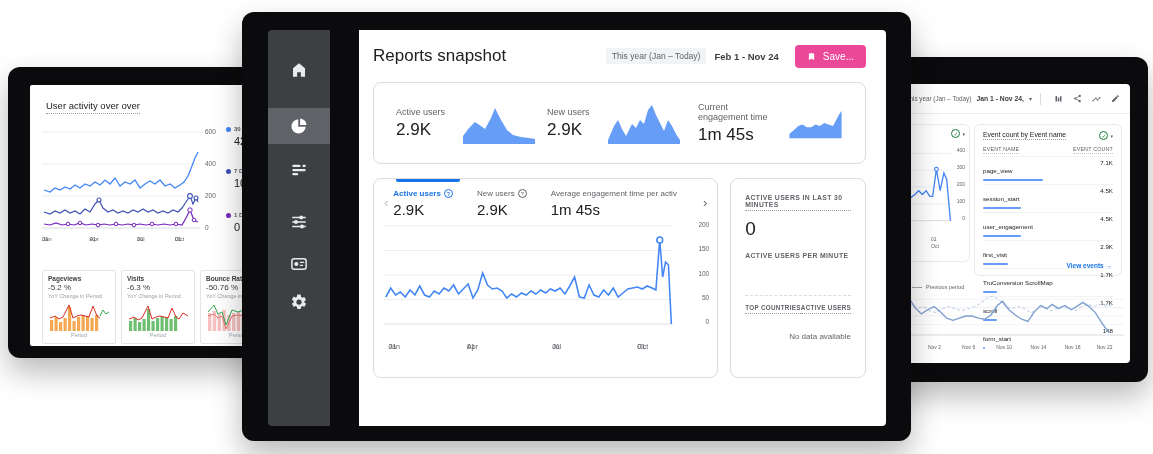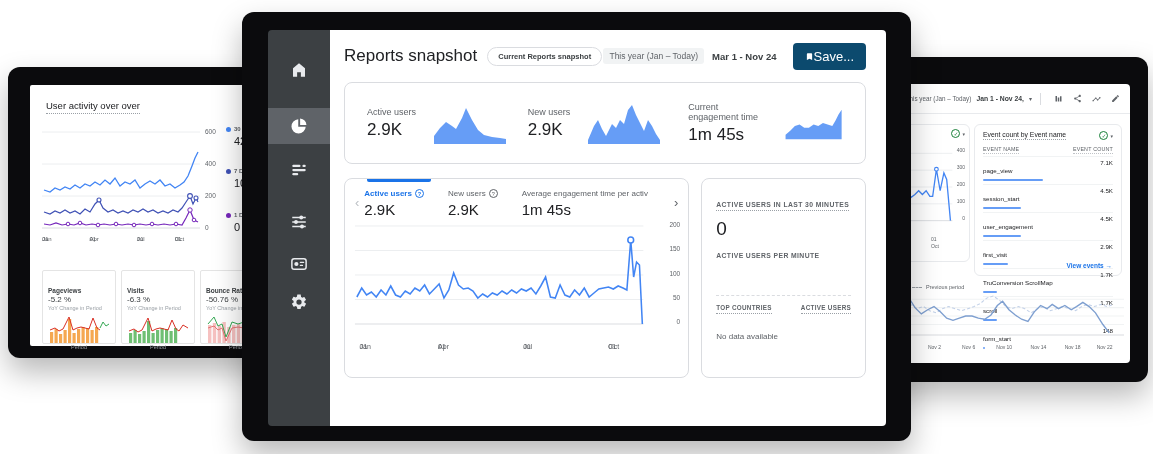--- a/index.html
+++ b/index.html
@@ -21,44 +21,44 @@
   .la-xticks { position:relative; height:16px; font-size:6px; color:#5f6368; }
   .la-xticks span { position:absolute; top:0; text-align:left; line-height:1.3; white-space:pre-line; }
   .la-yticks { width:24px; position:relative; font-size:6.5px; color:#5f6368; }
   .la-yticks span { position:absolute; left:5px; }
   .la-legend { width:52px; position:relative; }
   .lg-item { position:absolute; left:2px; }
   .lg-top { display:flex; align-items:center; gap:3px; font-size:6px; color:#5f6368; font-weight:bold; }
   .lg-dot { width:5px; height:5px; border-radius:50%; }
   .lg-val { font-size:11px; color:#202124; margin:3px 0 0 8px; }
   .la-minis { position:absolute; left:12px; top:185px; right:12px; display:flex; gap:5px; }
-  .mini { flex:1; border:1px solid #e4e4e4; border-radius:2px; padding:16px 5px 2px; height:74px; background:#fff; }
+  .mini { flex:1; border:1px solid #e4e4e4; border-radius:2px; padding:4px 5px 2px; height:74px; background:#fff; }
   .mini-title { font-size:6.5px; font-weight:bold; color:#3c4043; }
   .mini-change { font-size:8px; color:#3c4043; margin-top:1px; }
   .mini-sub { font-size:5.5px; color:#9aa0a6; margin-top:1px; }
   .mini svg { display:block; margin-top:2px; }
   .mini-period { font-size:5.5px; color:#9aa0a6; text-align:center; margin-top:1px; }
 
   
   .center-content { position:absolute; left:268px; top:30px; width:618px; height:396px; z-index:4; display:flex; border-radius:4px; overflow:hidden; }
   .sidebar { flex:0 0 62px; background:#3c4043; padding-top:22px; display:flex; flex-direction:column; align-items:center; }
   .sb-item { width:62px; height:36px; display:flex; align-items:center; justify-content:center; cursor:pointer; }
   .sb-item svg { fill:#e8eaed; }
   .sb-item.active { background:#5f6368; }
   .sb-item.active svg { fill:#fff; }
   .sb-1{margin-bottom:20px;} .sb-2{margin-bottom:8px;} .sb-3{margin-bottom:16px;} .sb-4{margin-bottom:6px;} .sb-5{margin-bottom:2px;}
-  .main { flex:1; background:#fff; padding:0 20px 0 14px; position:relative; }
+  .main { flex:1; background:#fff; padding:0 20px 0 14px; position:relative;margin-left:29px; }
   .hdr { display:flex; align-items:center; justify-content:space-between; height:52px; }
   .hdr-left { display:flex; align-items:center; gap:10px; }
   .hdr-title { font-size:17px; color:#202124; }
   .hdr-pill { border:1px solid #dadce0; border-radius:14px; padding:4px 10px; font-size:7.5px; font-weight:bold; color:#3c4043; cursor:pointer; }
   .hdr-right { display:flex; align-items:center; gap:8px; }
   .date-chip { background:#f1f3f4; border-radius:3px; padding:3px 6px; font-size:8.5px; color:#5f6368; cursor:pointer; }
   .date-range { font-size:9.5px; font-weight:bold; color:#3c4043; cursor:pointer; }
-  .save-btn { background:#0c4a6e; color:#fff; border:none; border-radius:4px; padding:6px 12px; font-size:13px; display:flex; align-items:center; gap:0; margin-left:8px; cursor:pointer; font-family:inherit; }
+  .save-btn { background:#ec4899; color:#fff; border:none; border-radius:4px; padding:6px 12px; font-size:10px; display:flex; align-items:center; gap:7px; margin-left:8px; cursor:pointer; font-family:inherit; }
   .metrics-card { border:1px solid #dadce0; border-radius:8px; height:82px; display:flex; align-items:center; padding:0 22px; gap:6px; background:#fff; }
   .metric { flex:1; display:flex; align-items:center; gap:16px; }
   .m-label { font-size:9px; color:#5f6368; }
   .m-value { font-size:17px; color:#202124; margin-top:3px; }
   .row2 { display:flex; gap:12px; margin-top:14px; }
   .trend-card { position:relative; flex:1 1 66%; border:1px solid #dadce0; border-radius:8px; height:200px; padding:0 8px; background:#fff; }
   .tab-indicator { position:absolute; top:0; left:22px; width:64px; height:3px; background:#1a73e8; border-radius:0 0 2px 2px; }
   .tabs { display:flex; align-items:flex-start; padding-top:10px; }
   .chv { color:#bdc1c6; font-size:13px; padding:6px 5px 0 2px; cursor:pointer; }
   .chv.right { color:#5f6368; margin-left:auto; padding-right:2px; }
@@ -72,21 +72,21 @@
   .ytick { position:absolute; font-size:6.5px; color:#5f6368; right:0; }
   .xticks { position:relative; height:22px; font-size:7px; color:#5f6368; }
   .xticks span { position:absolute; top:2px; line-height:1.3; }
   .rt-card { flex:1 1 34%; border:1px solid #dadce0; border-radius:8px; height:200px; padding:14px; background:#fff; }
   .rt-label { font-size:6.8px; font-weight:bold; letter-spacing:.4px; color:#5f6368; display:inline-block; border-bottom:1px dotted #9aa0a6; padding-bottom:2px; }
   .rt-value { font-size:19px; color:#202124; margin:7px 0 12px; }
   .rt-sub { font-size:6.8px; font-weight:bold; letter-spacing:.4px; color:#5f6368; }
   .rt-divider { border-top:1px dashed #dadce0; margin:36px 0 8px; }
   .rt-cols { display:flex; justify-content:space-between; }
   .rt-col { font-size:6.3px; font-weight:bold; color:#5f6368; letter-spacing:.3px; border-bottom:1px dotted #9aa0a6; padding-bottom:2px; }
-  .rt-empty { text-align:left; font-size:8px; color:#5f6368; margin-top:18px; }
+  .rt-empty { text-align:right; font-size:8px; color:#5f6368; margin-top:18px; }
 
   
   .card-right { position:absolute; left:890px; top:84px; width:240px; height:279px; background:#fff; z-index:2; border-radius:4px; }
   .rc-header { height:30px; display:flex; align-items:center; justify-content:flex-end; gap:5px; padding:0 10px; border-bottom:1px solid #e8eaed; }
   .rc-date-label { font-size:6.3px; color:#5f6368; }
   .rc-date-range { font-size:6.8px; font-weight:bold; color:#3c4043; }
   .rc-caret { font-size:6px; color:#5f6368; cursor:pointer; }
   .rc-sep { width:1px; height:12px; background:#dadce0; margin:0 3px; }
   .rc-icon { cursor:pointer; display:inline-flex; margin-left:5px; }
   .rc-icon svg { width:9px; height:9px; fill:#5f6368; }
@@ -440,25 +440,24 @@
         <svg width="18" height="18" viewBox="0 0 24 24">
             <path d="M19.14 12.94c.04-.3.06-.61.06-.94s-.02-.64-.06-.94l2.03-1.58a.5.5 0 0 0 .12-.64l-1.92-3.32a.5.5 0 0 0-.61-.22l-2.39 1a7.28 7.28 0 0 0-1.62-.94l-.36-2.54A.5.5 0 0 0 13.9 2h-3.8a.5.5 0 0 0-.49.42l-.36 2.54c-.59.24-1.13.56-1.62.94l-2.39-1a.5.5 0 0 0-.61.22L2.71 8.44a.5.5 0 0 0 .12.64l2.03 1.58c-.04.3-.06.61-.06.94s.02.64.06.94l-2.03 1.58a.5.5 0 0 0-.12.64l1.92 3.32c.14.24.42.34.61.22l2.39-1c.49.38 1.03.7 1.62.94l.36 2.54a.5.5 0 0 0 .49.42h3.8a.5.5 0 0 0 .49-.42l.36-2.54a7.28 7.28 0 0 0 1.62-.94l2.39 1c.19.12.47.02.61-.22l1.92-3.32a.5.5 0 0 0-.12-.64l-2.03-1.58zM12 15.5A3.5 3.5 0 1 1 15.5 12 3.5 3.5 0 0 1 12 15.5z"></path>
           </svg>
       </div>
     </div>
 
     <div class="main">
       <div class="hdr">
         <div class="hdr-left">
           <span class="hdr-title">Reports snapshot</span>
-          <span class="hdr-pill">Current Reports snapshot</span>
         </div>
         <div class="hdr-right">
           <span class="date-chip">This year (Jan – Today)</span>
-          <span class="date-range">Mar 1 - Nov 24</span>
+          <span class="date-range">Feb 1 - Nov 24</span>
           <button class="save-btn">
             <svg width="9" height="9" viewBox="0 0 24 24" fill="#fff">
                 <path d="M17 3H7c-1.1 0-2 .9-2 2v16l7-3 7 3V5c0-1.1-.9-2-2-2z"></path>
               </svg>
             <span>Save...</span>
           </button>
         </div>
       </div>
 
       <div class="metrics-card">

